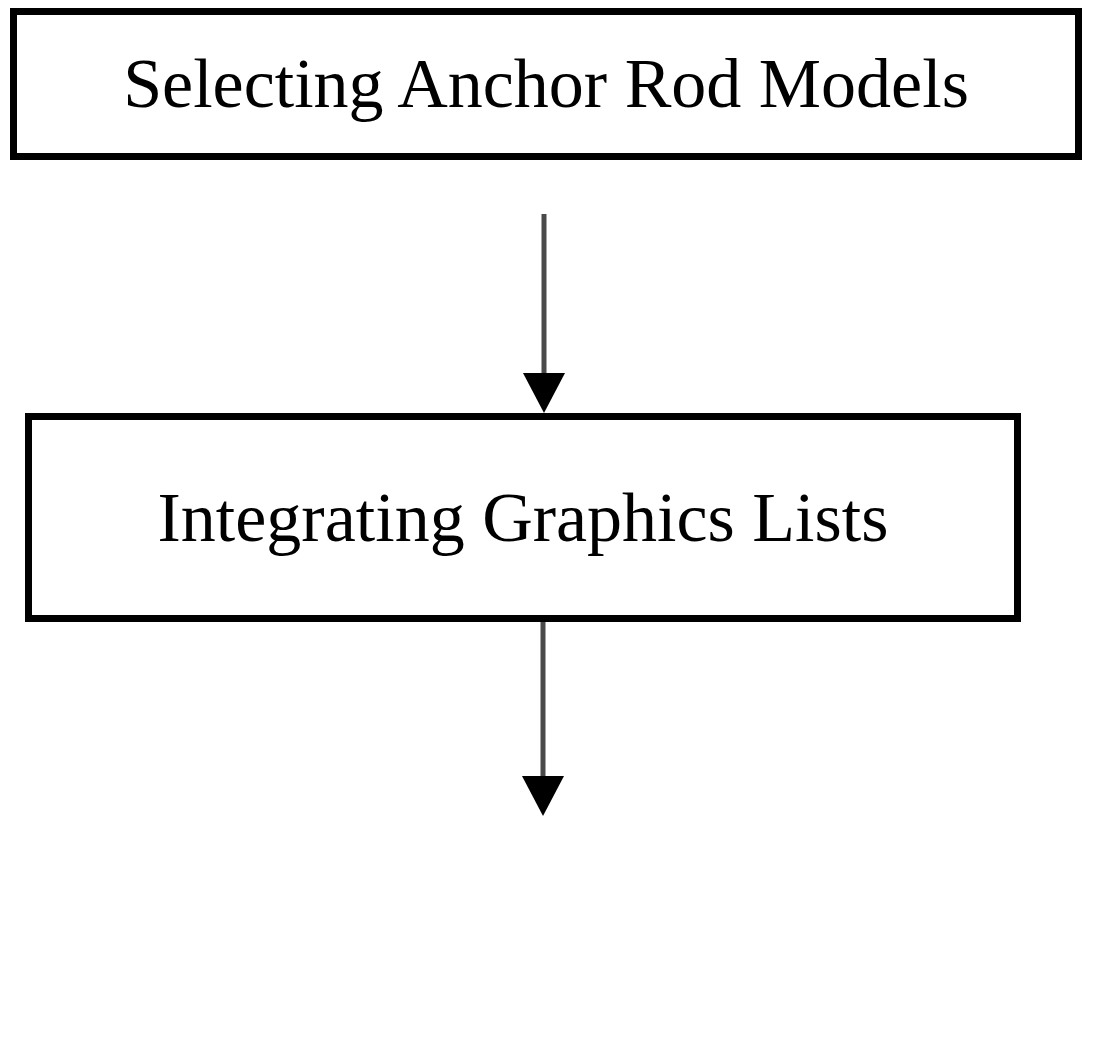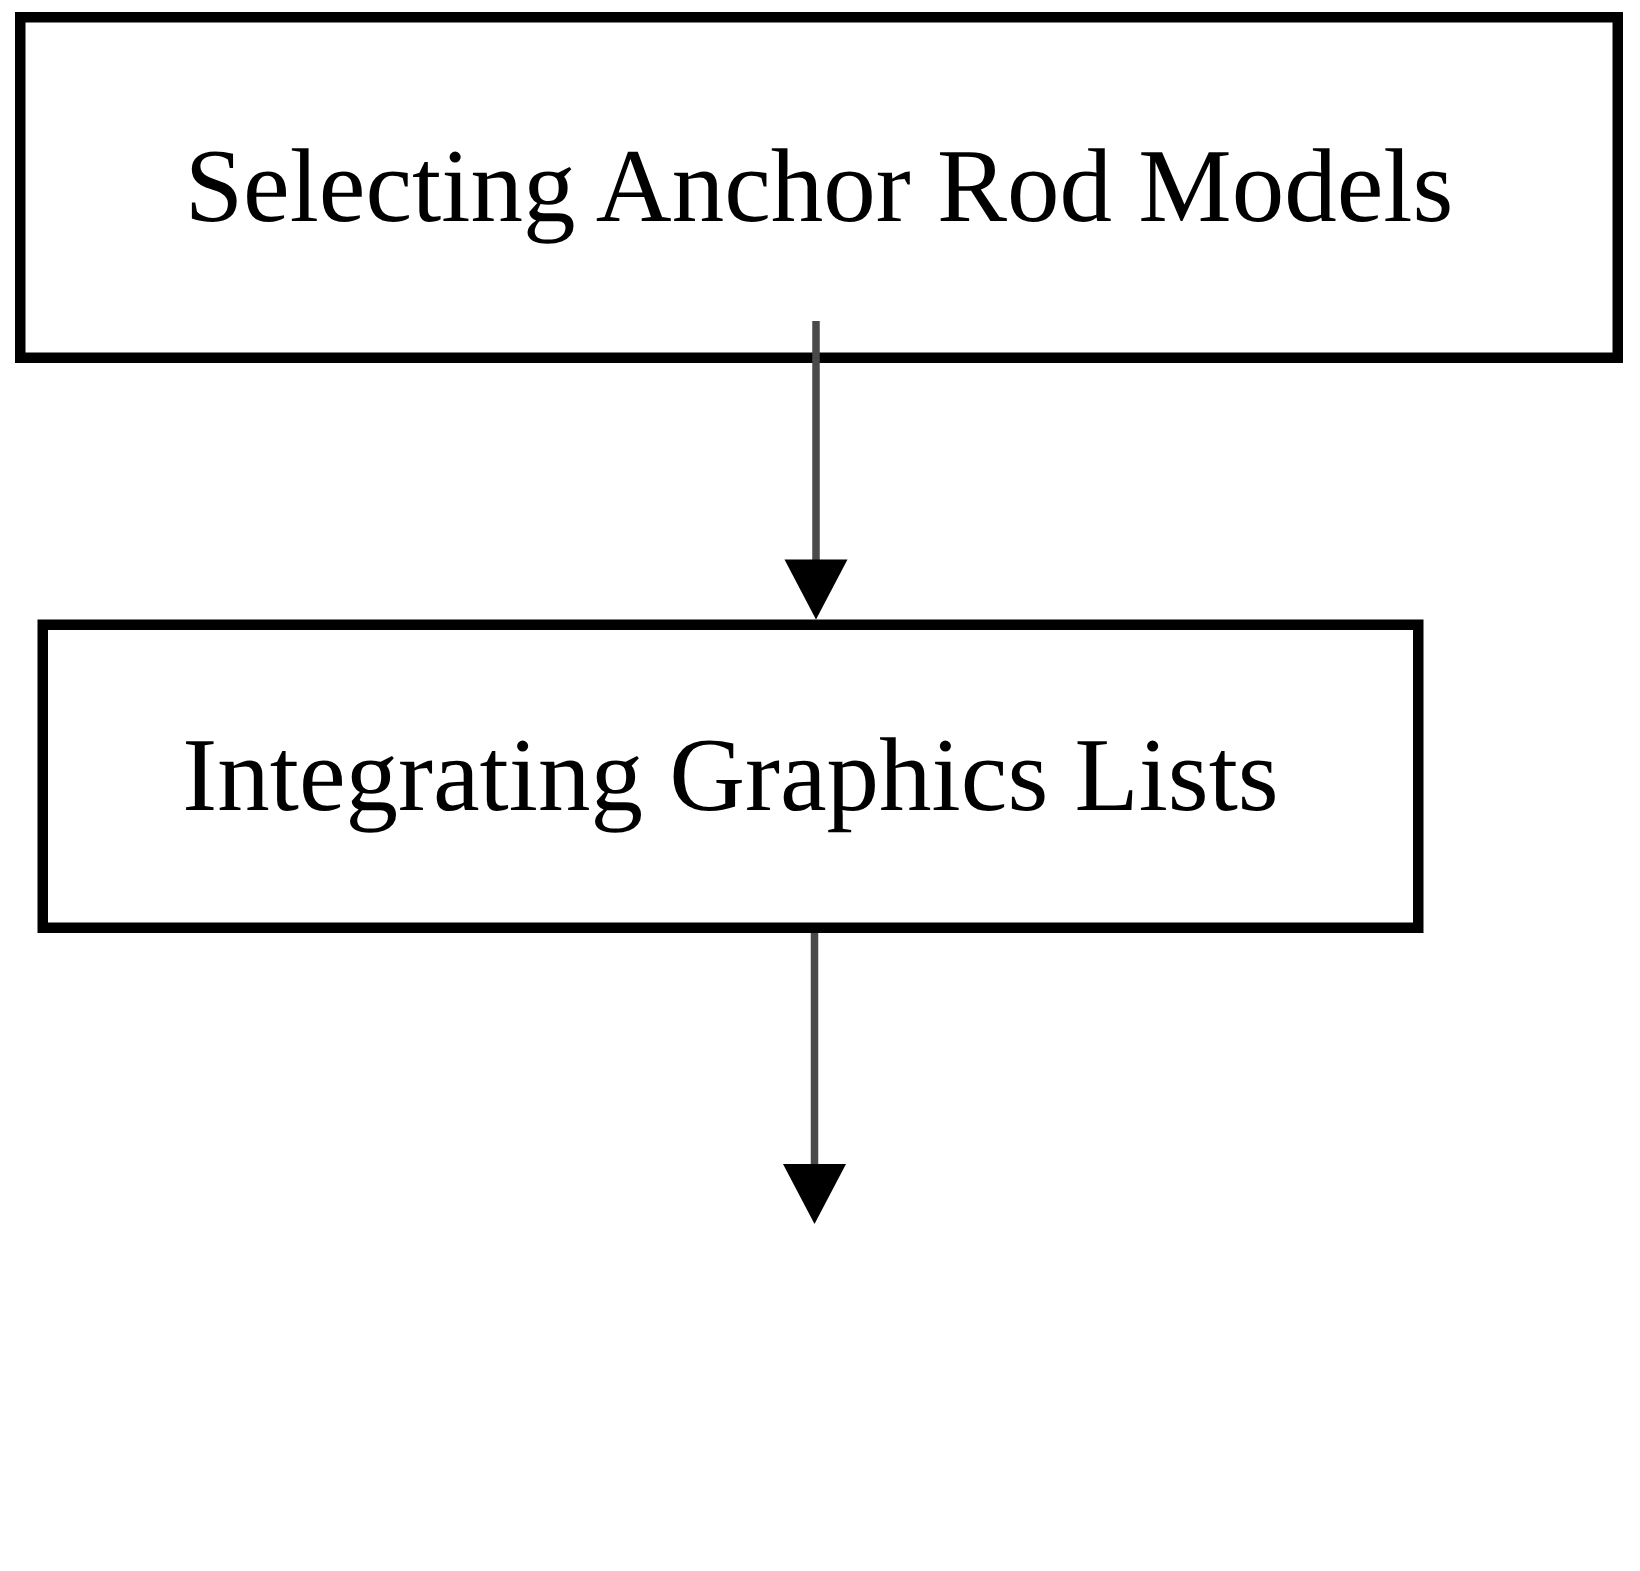--- a/index.html
+++ b/index.html
@@ -23,22 +23,22 @@
     align-items: center;
     justify-content: center;
   }
   .flow-box .box-label {
     font-size: 70px;
     color: #000000;
     white-space: nowrap;
     line-height: 1;
     text-align: center;
   }
-  .box-1 { left: 10px;  top: 8px;   width: 1072px; height: 234px; }
-  .box-2 { left: 25px;  top: 413px; width: 924px; height: 209px; }
+  .box-1 { left: 10px;  top: 8px;   width: 1072px; height: 152px; }
+  .box-2 { left: 25px;  top: 413px; width: 996px; height: 209px; }
   .box-3 { left: 18px;  top: 816px; width: 1041px; height: 210px; }
 
   .connector {
     position: absolute;
     width: 44px;
   }
   .connector .shaft {
     position: absolute;
     left: 50%;
     transform: translateX(-50%);

